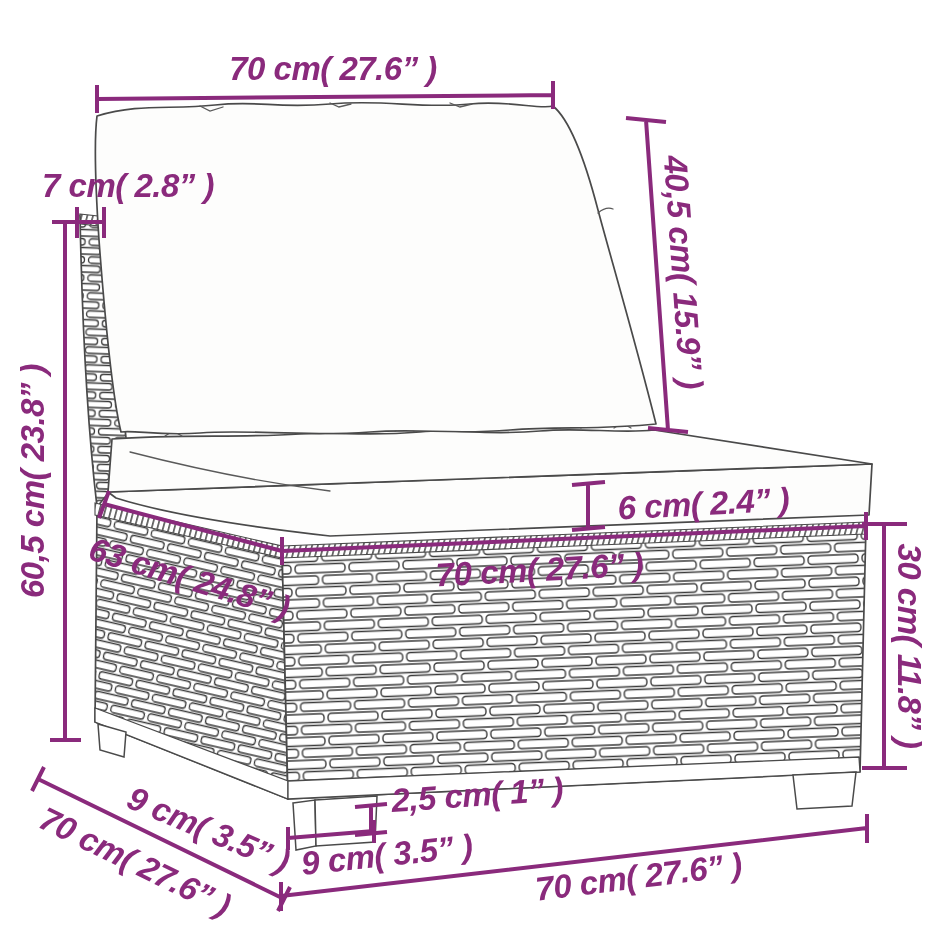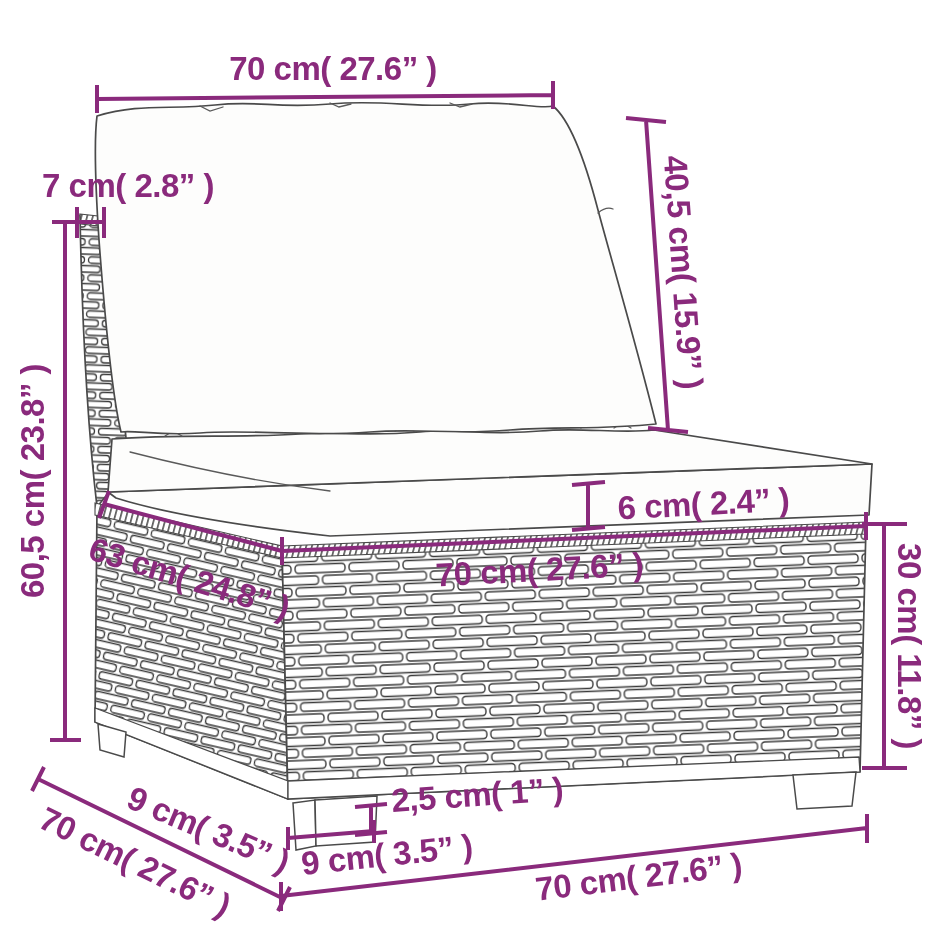--- a/index.html
+++ b/index.html
@@ -6,20 +6,21 @@
     --dimension-color: #8a2a7c;
     --outline-color: #4a4a4a;
     --background: #ffffff;
   }
   html, body { margin: 0; padding: 0; background: var(--background); }
   .stage {
     position: relative;
     width: 947px; height: 947px;
     background: var(--background);
     overflow: hidden;
+    font-style: italic;
   }
   svg { display: block; }
   .ol {
     stroke: var(--outline-color);
     stroke-width: 1.7;
     fill: none;
     stroke-linejoin: round;
     stroke-linecap: round;
   }
   .white { fill: #ffffff; }

